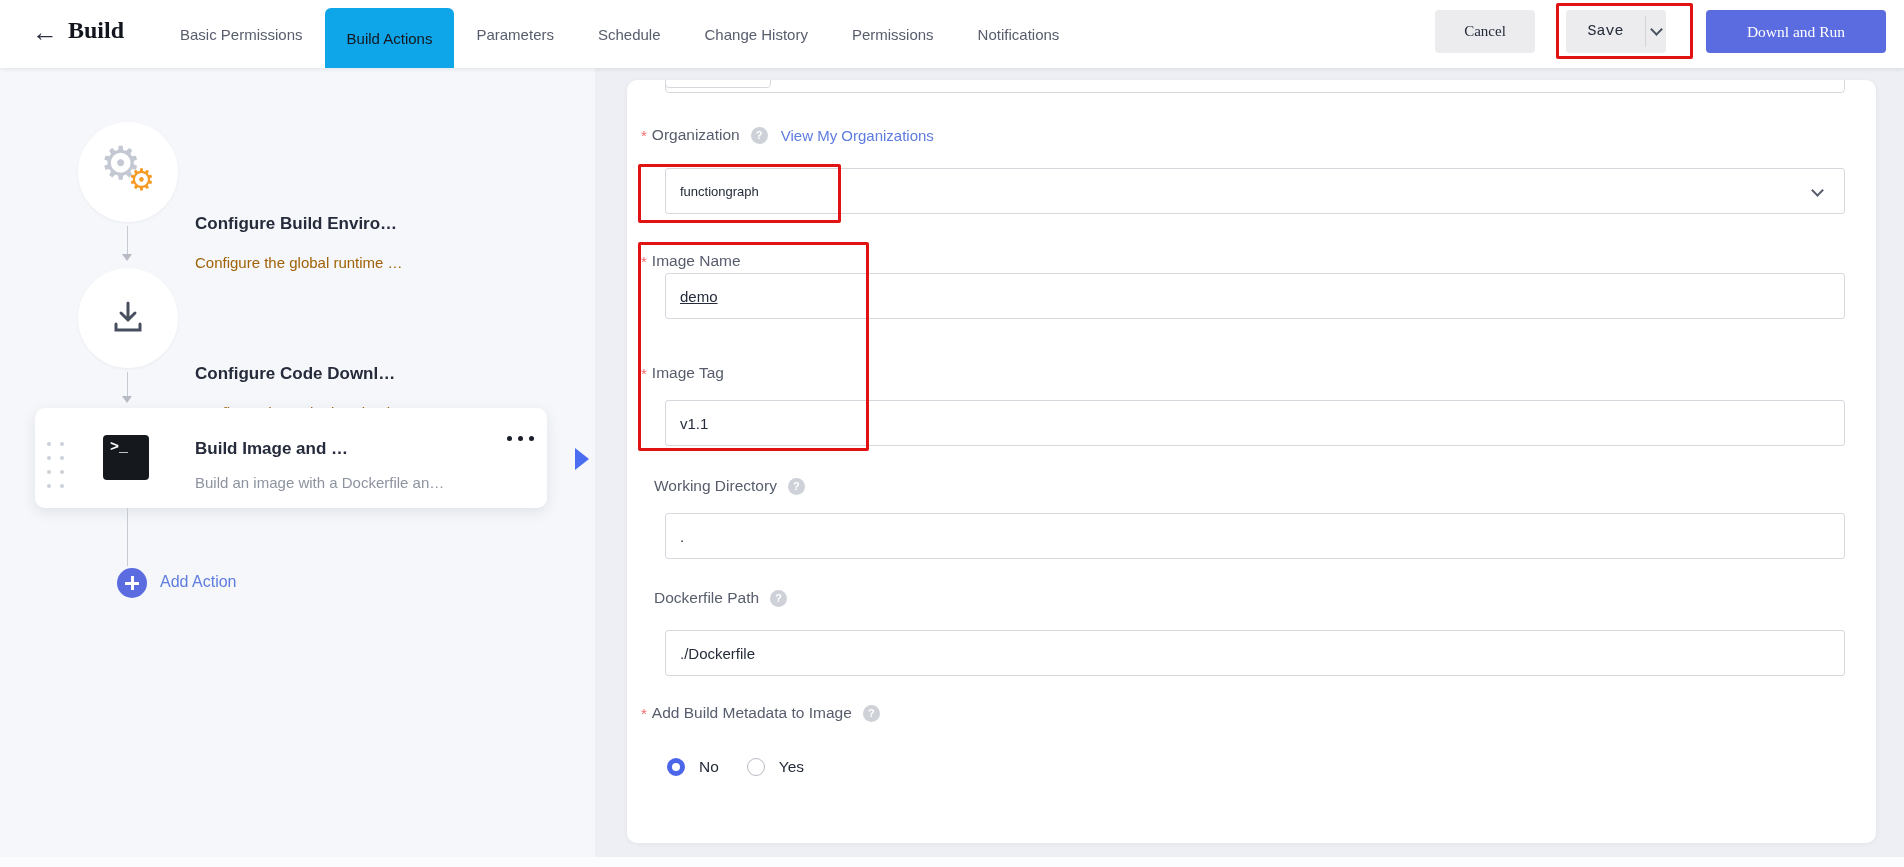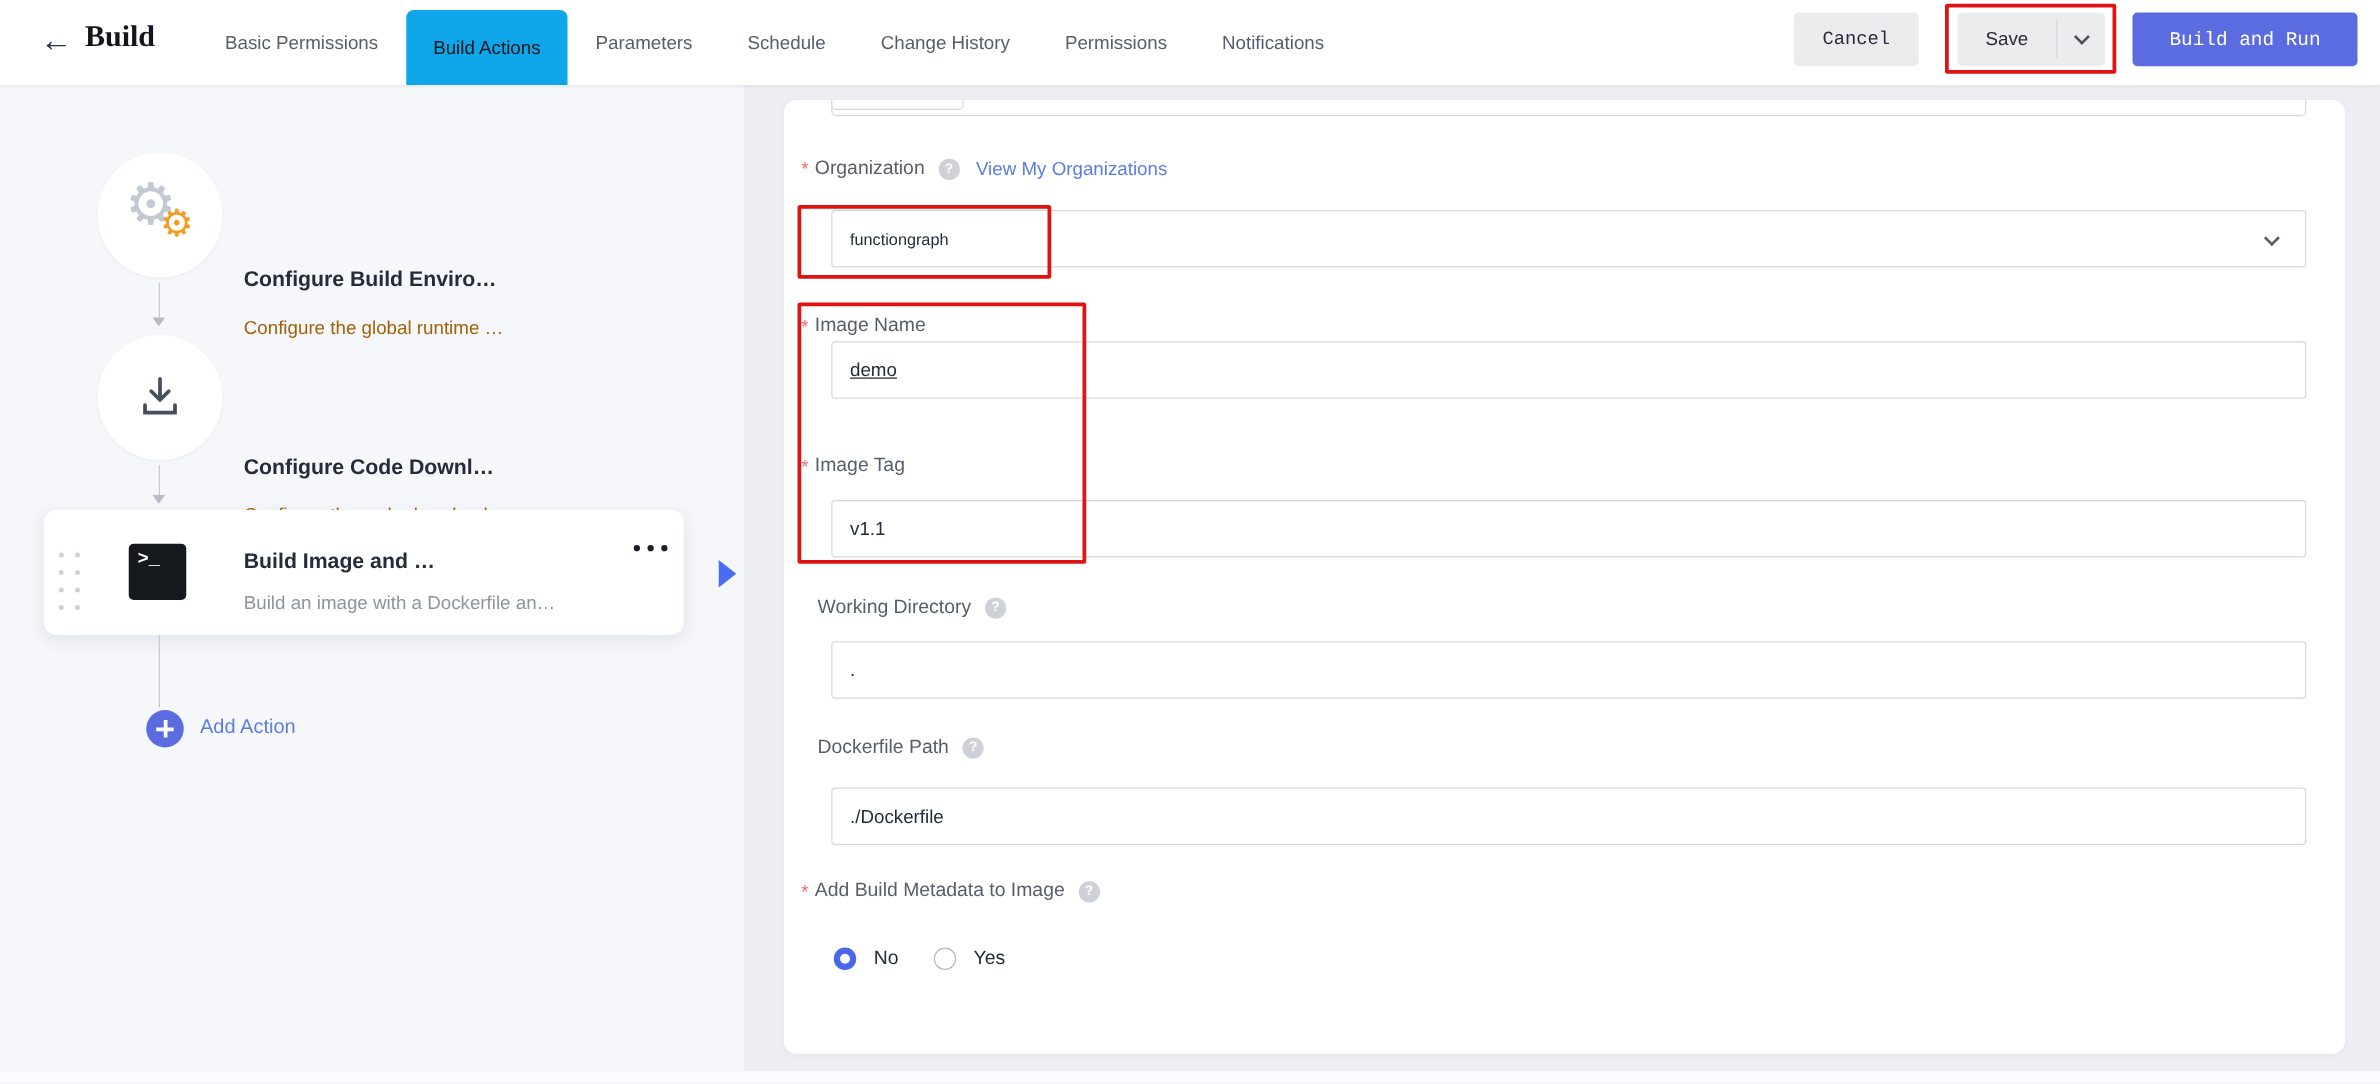--- a/index.html
+++ b/index.html
@@ -15,24 +15,24 @@
   .back-arrow { position:absolute; left:28px; top:16px; width:34px; height:34px;
     font-size:26px; line-height:32px; text-align:center; color:#2b3040; cursor:pointer; }
   .app-title { position:absolute; left:68px; top:17px;
     font-family:"Liberation Serif", serif; font-weight:700; font-size:24px; color:#12151d; }
   .tabs { position:absolute; left:158px; top:0; height:68px; display:flex; }
   .tab { display:flex; align-items:center; padding:0 22px; font-size:15px;
     color:#575d6c; cursor:pointer; white-space:nowrap; }
   .tab.active { background:#0ea5e9; border-radius:6px 6px 0 0; margin-top:8px;
     color:#15171d; }
   .hbtn { position:absolute; top:10px; height:43px; border:none; border-radius:4px;
-    font-size:15px; font-family:Liberation Mono, monospace; cursor:pointer; }
+    font-size:15px; font-family:Liberation Serif, serif; cursor:pointer; }
   .btn-cancel { left:1435px; width:100px; background:#ececef; color:#252b3a; }
-  .btn-save-group { position:absolute; left:1566px; top:10px; width:118px; height:43px;
-    background:#ececef; border-radius:4px; display:flex; align-items:stretch; cursor:pointer; }
+  .btn-save-group { position:absolute; left:1566px; top:10px; width:100px; height:43px;
+    background:#ececef; border-radius:4px; display:flex; align-items:stretch; cursor:pointer;font-family:Liberation Mono, monospace; }
   .btn-save-label { width:79px; display:flex; align-items:center; justify-content:center;
     font-size:15px; color:#252b3a; }
   .save-divider { width:1px; background:#d3d4d9; margin:6px 0; }
   .save-caret-box { flex:1; display:flex; align-items:center; justify-content:center; }
   .caret { width:9px; height:9px; border-right:2px solid #4a5160; border-bottom:2px solid #4a5160;
     transform:rotate(45deg); margin-top:-4px; }
   .btn-primary { left:1706px; width:180px; background:#5a6ce0; color:#ffffff; font-size:15.5px; }
   
   .annot { position:absolute; border:3px solid #e01212; border-radius:2px;
     background:transparent; z-index:50; pointer-events:none; }
@@ -127,21 +127,21 @@
     <button class="hbtn btn-cancel">Cancel</button>
 
     <div class="btn-save-group">
       <div class="btn-save-label">Save</div>
       <div class="save-divider"></div>
       <div class="save-caret-box">
         <span class="caret"></span>
       </div>
     </div>
 
-    <button class="hbtn btn-primary">Build and Run</button>
+    <button class="hbtn btn-primary">Downl and Run</button>
     <div class="annot annot-save"></div>
   </div>
 
   <div class="pane">
 
     <div class="step-circle circle-1">
       <span class="gear-big">⚙</span>
       <span class="gear-small">⚙</span>
     </div>
     <div class="step-title" style="top:146px;">Configure Build Enviro…</div>

